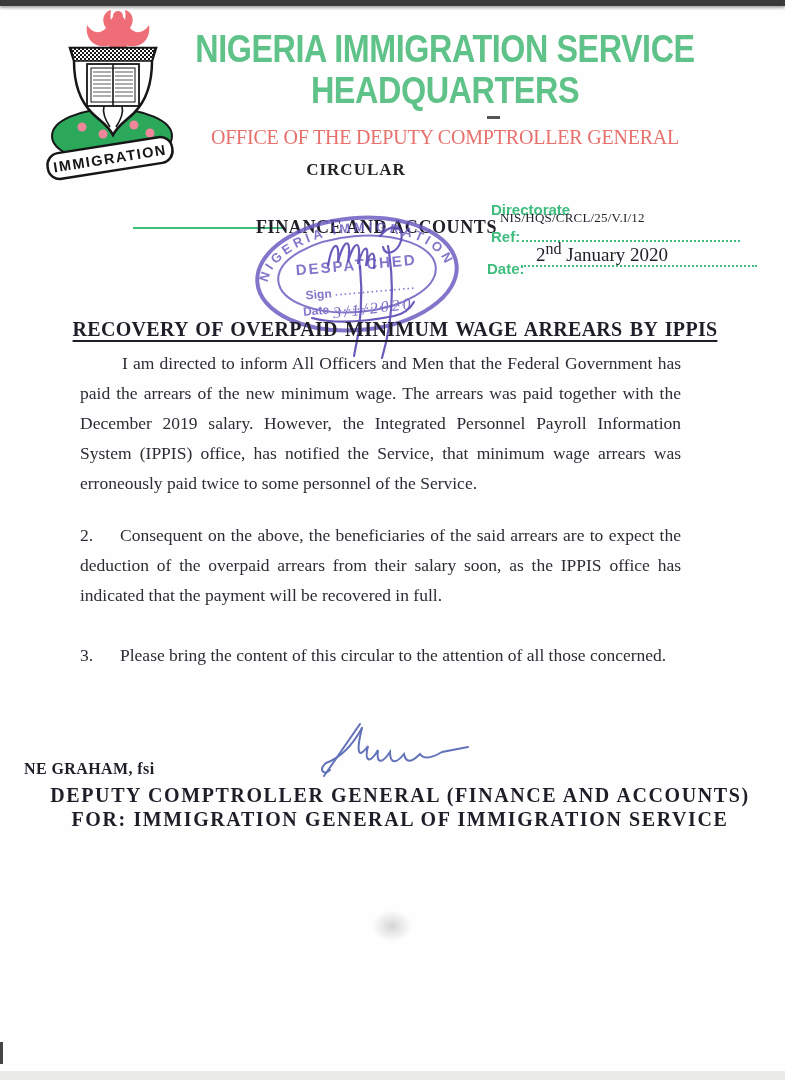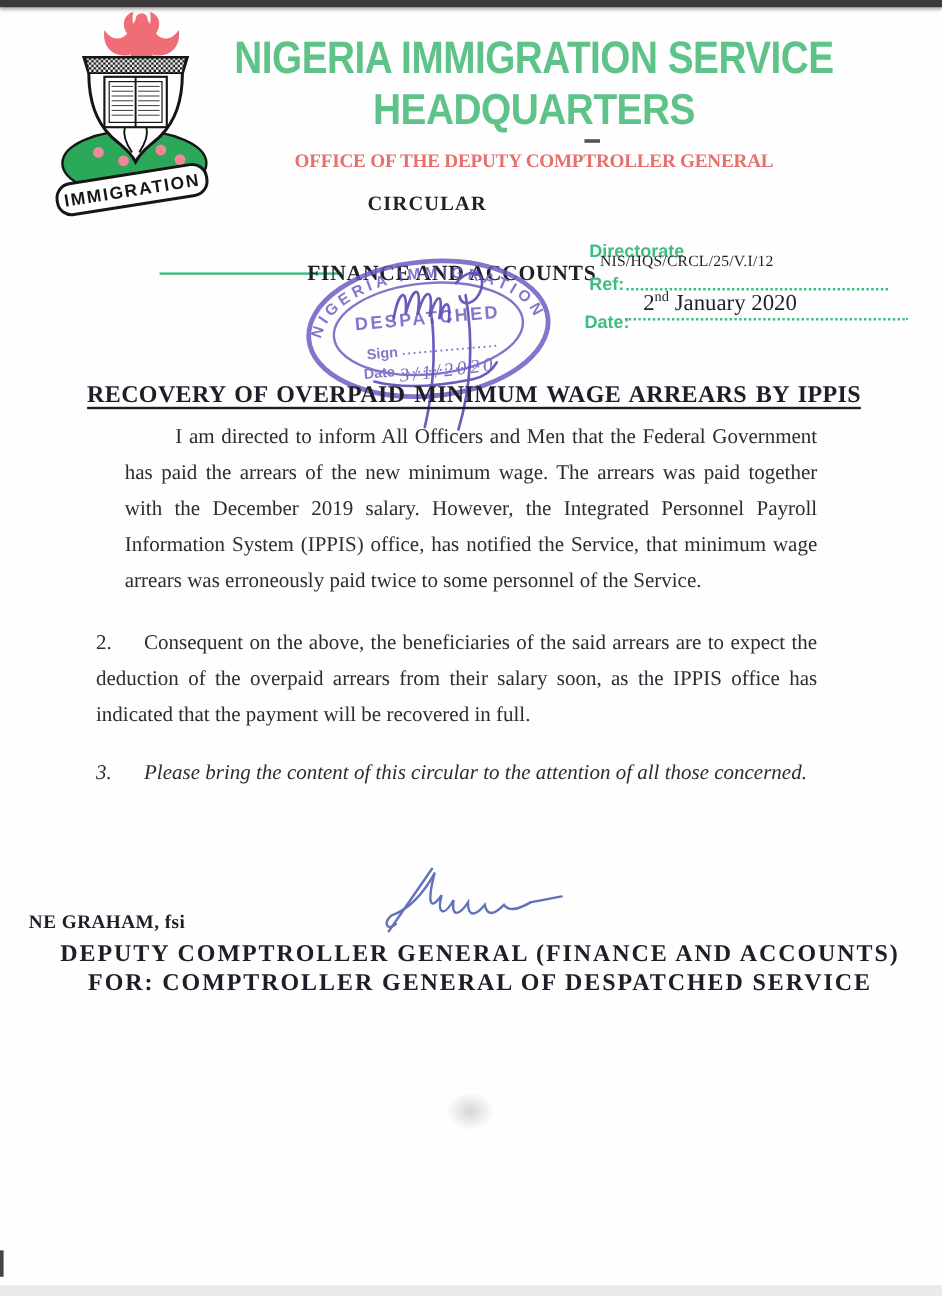--- a/index.html
+++ b/index.html
@@ -15,52 +15,52 @@
     background:radial-gradient(closest-side,rgba(110,110,110,.28),rgba(110,110,110,0));}
   .dash-artifact{position:absolute;left:487px;top:116px;width:13px;height:3px;background:#555;}
   
   .org-name{position:absolute;left:130px;top:28px;width:630px;text-align:center;
     font-family:"Liberation Sans",sans-serif;font-weight:bold;font-size:38px;
     color:#5fc289;letter-spacing:-.5px;transform:scaleX(.85);}
   .org-sub{position:absolute;left:130px;top:70px;width:630px;text-align:center;
     font-family:"Liberation Sans",sans-serif;font-weight:bold;font-size:36px;
     color:#5fc289;letter-spacing:-.5px;transform:scaleX(.9);}
   .office{position:absolute;left:120px;top:126px;width:650px;text-align:center;
-    font-weight:bold;font-size:16px;color:#e8706c;letter-spacing:-.2px;}
+    font-weight:normal;font-size:20px;color:#e8706c;letter-spacing:-.2px;}
   .circular{position:absolute;left:256px;top:160px;width:200px;text-align:center;
     font-weight:bold;font-size:17px;letter-spacing:1px;color:#222;}
   
   .contact{position:absolute;left:72px;top:186px;font-family:"Liberation Sans",sans-serif;
     font-weight:bold;font-size:15.5px;color:#3fbd7e;letter-spacing:.3px;}
   .contact div{height:22px;line-height:22px;}
   .pmb-line{position:absolute;left:133px;top:227px;width:152px;border-top:2px solid #3fbd7e;}
   
   .dept{position:absolute;left:256px;top:195px;font-weight:bold;font-size:18px;color:#1f1f28;letter-spacing:.6px;margin-top:22px;}
   .directorate{position:absolute;left:491px;top:201px;font-family:"Liberation Sans",sans-serif;
     font-weight:bold;font-size:15px;color:#3fbd7e;}
   .ref-value{position:absolute;left:500px;top:210px;font-size:13px;color:#1f1f28;letter-spacing:.2px;}
   .ref-row{position:absolute;left:491px;top:227px;font-family:"Liberation Sans",sans-serif;
     font-weight:bold;font-size:15px;color:#3fbd7e;}
   .ref-dots{display:inline-block;width:218px;border-bottom:2px dotted #3fbd7e;height:13px;margin-left:2px;}
   .date-label{position:absolute;left:487px;top:260px;font-family:"Liberation Sans",sans-serif;
     font-weight:bold;font-size:15px;color:#3fbd7e;}
   .date-value{position:absolute;left:536px;top:240px;font-size:19px;color:#1f1f28;}
-  .date-value sup{font-size:12px;margin-top:48px;}
+  .date-value sup{font-size:16px;margin-top:48px;}
   .date-dots{position:absolute;left:521px;top:265px;width:236px;border-top:2px dotted #3fbd7e;}
   
   .subject{position:absolute;left:50px;top:318px;width:690px;text-align:center;
     font-weight:bold;font-size:20px;letter-spacing:.3px;word-spacing:2px;color:#1e1e28;}
   .subject span{text-decoration:underline;text-decoration-thickness:2px;text-underline-offset:4px;}
   
   .body{position:absolute;left:80px;top:348px;width:601px;font-size:17.5px;line-height:30px;
     text-align:justify;text-align-last:left;color:#2c2c34;}
   .body p{margin:0;}
-  .body .p1{text-indent:42px;margin-left:24px;}
+  .body .p1{text-indent:42px;}
   .body .p2{margin-top:22px;}
-  .body .p3{margin-top:18px;font-style:italic;}
+  .body .p3{margin-top:30px;}
   .pnum{display:inline-block;width:40px;text-indent:0;}
   
   .signoff-name{position:absolute;left:40px;top:760px;width:720px;
     font-weight:bold;font-size:16px;color:#1e1e28;transform:translateX(-16px);letter-spacing:.4px;}
   .signoff-t1{position:absolute;left:40px;top:784px;width:720px;text-align:center;
     font-weight:bold;font-size:20px;letter-spacing:1.6px;color:#1e1e28;}
   .signoff-t2{position:absolute;left:40px;top:808px;width:720px;text-align:center;
     font-weight:bold;font-size:20px;letter-spacing:1.6px;color:#1e1e28;}
   
   .logo-box{position:absolute;left:46px;top:8px;width:135px;height:175px;}
@@ -195,18 +195,18 @@
       <g fill="none" stroke="#5163b2" stroke-width="2" stroke-linecap="round" opacity="0.9">
         <path d="M 30 52 C 24 58 18 52 26 45 C 40 40 52 28 62 10"></path>
         <path d="M 24 58 L 60 6"></path>
         <path d="M 62 10 C 56 34 58 42 68 28 C 64 44 70 46 78 32 C 76 46 82 46 90 34 C 90 46 96 46 104 36 C 106 46 112 44 120 36 C 124 42 132 40 142 34 L 168 29"></path>
       </g>
     </svg>
   </div>
 
   <div class="signoff-name">NE GRAHAM, fsi</div>
   <div class="signoff-t1">DEPUTY COMPTROLLER GENERAL (FINANCE AND ACCOUNTS)</div>
-  <div class="signoff-t2">FOR: COMPTROLLER GENERAL OF DESPATCHED SERVICE</div>
+  <div class="signoff-t2">FOR: IMMIGRATION GENERAL OF IMMIGRATION SERVICE</div>
 
   <div class="smudge"></div>
   <div class="scan-notch"></div>
   <div class="scan-bottom"></div>
 </div>
 
 </body></html>

